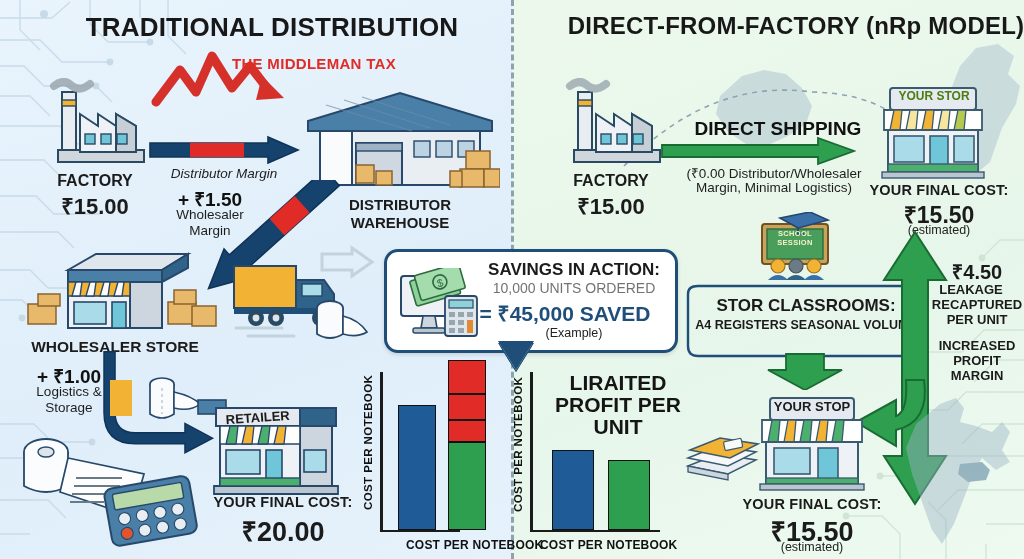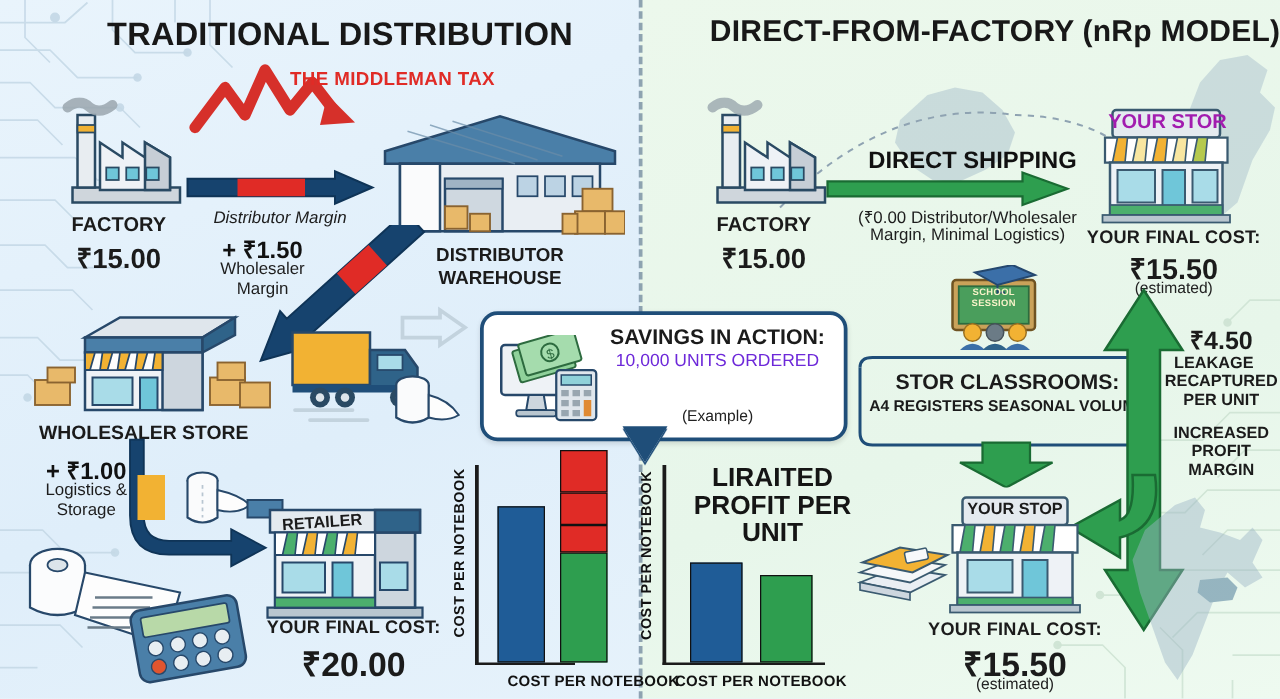--- a/index.html
+++ b/index.html
@@ -349,21 +349,22 @@
             <rect x="70" y="44" width="6" height="5"></rect>
           <rect x="52" y="52" width="6" height="5"></rect>
             <rect x="61" y="52" width="6" height="5"></rect>
           <rect x="52" y="60" width="6" height="5"></rect>
             <rect x="61" y="60" width="6" height="5"></rect>
         </g>
         <rect x="70" y="52" width="6" height="13" fill="#e08a33"></rect>
       </g>
     </svg>
     <div style="position:absolute;left:92px;top:8px;width:190px;text-align:center;font-size:17px;font-weight:bold;color:#1b1b1b;">SAVINGS IN ACTION:</div>
-    <div style="position:absolute;left:92px;top:28px;width:190px;text-align:center;font-size:14px;color:#6d28d9;">10,000 UNITS ORDERED</div>
+    <div style="position:absolute;left:92px;top:28px;width:190px;text-align:center;font-size:14px;color:#737373;">10,000 UNITS ORDERED</div>
+    <div style="position:absolute;left:74px;top:47px;width:208px;text-align:center;font-size:21px;font-weight:bold;color:#1f4e79;">= ₹45,000 SAVED</div>
     <div style="position:absolute;left:92px;top:74px;width:190px;text-align:center;font-size:12.5px;color:#222;">(Example)</div>
   </div>
   <div class="callout-tail"></div>
 
   <div class="chart" style="left:530px;top:372px;width:130px;height:160px;">
     <div class="axis-y"></div>
     <div class="axis-x"></div>
     <div class="bar" style="left:22px;width:42px;height:80px;background:#1f5c97;"></div>
     <div class="bar" style="left:78px;width:42px;height:70px;background:#2e9e4f;"></div>
   </div>
@@ -418,21 +419,21 @@
         <path d="M84 26 L80 46 L90 46 L92 26 Z" fill="#b5c94e"></path>
       </g>
     </g>
     <path d="M14 46 L14 88 L104 88 L104 46 Z" fill="#eef2f6" stroke="#3a5a70" stroke-width="2"></path>
     <rect x="20" y="52" width="30" height="26" fill="#a9dce8" stroke="#3a5a70" stroke-width="1.6"></rect>
     <rect x="56" y="52" width="18" height="32" fill="#6fc6d9" stroke="#3a5a70" stroke-width="1.6"></rect>
     <rect x="80" y="52" width="20" height="26" fill="#a9dce8" stroke="#3a5a70" stroke-width="1.6"></rect>
     <rect x="14" y="80" width="90" height="8" fill="#4caf6d" stroke="#3a5a70" stroke-width="1.4"></rect>
     <rect x="8" y="88" width="102" height="6" fill="#b9c6cf" stroke="#3a5a70" stroke-width="1.4"></rect>
   </svg>
-  <div style="position:absolute;left:874px;top:89px;width:120px;text-align:center;font-size:16px;font-weight:bold;color:#a21caf;">YOUR STOR</div>
+  <div style="position:absolute;left:874px;top:89px;width:120px;text-align:center;font-size:12px;font-weight:bold;color:#4d7c0f;">YOUR STOR</div>
 
   <div class="lbl finalcost-lbl" style="left:854px;top:182px;width:170px;">YOUR FINAL COST:</div>
   <div class="lbl" style="left:854px;top:198px;width:170px;font-size:23px;font-weight:bold;">₹15.50</div>
   <div class="lbl est" style="left:854px;top:223px;width:170px;">(estimated)</div>
 
   <svg class="ic" style="left:752px;top:212px;" width="86" height="68">
     <rect x="10" y="12" width="66" height="40" rx="3" fill="#caa25a" stroke="#6f5322" stroke-width="2"></rect>
     <rect x="15" y="17" width="56" height="30" fill="#4a9e5c" stroke="#2d6b3f" stroke-width="1.4"></rect>
     <path d="M28 6 L58 0 L76 8 L46 16 Z" fill="#3b6fa8" stroke="#24476f" stroke-width="1.6"></path>
     <path d="M46 16 L46 22 L52 22" stroke="#24476f" stroke-width="1.6" fill="none"></path>

